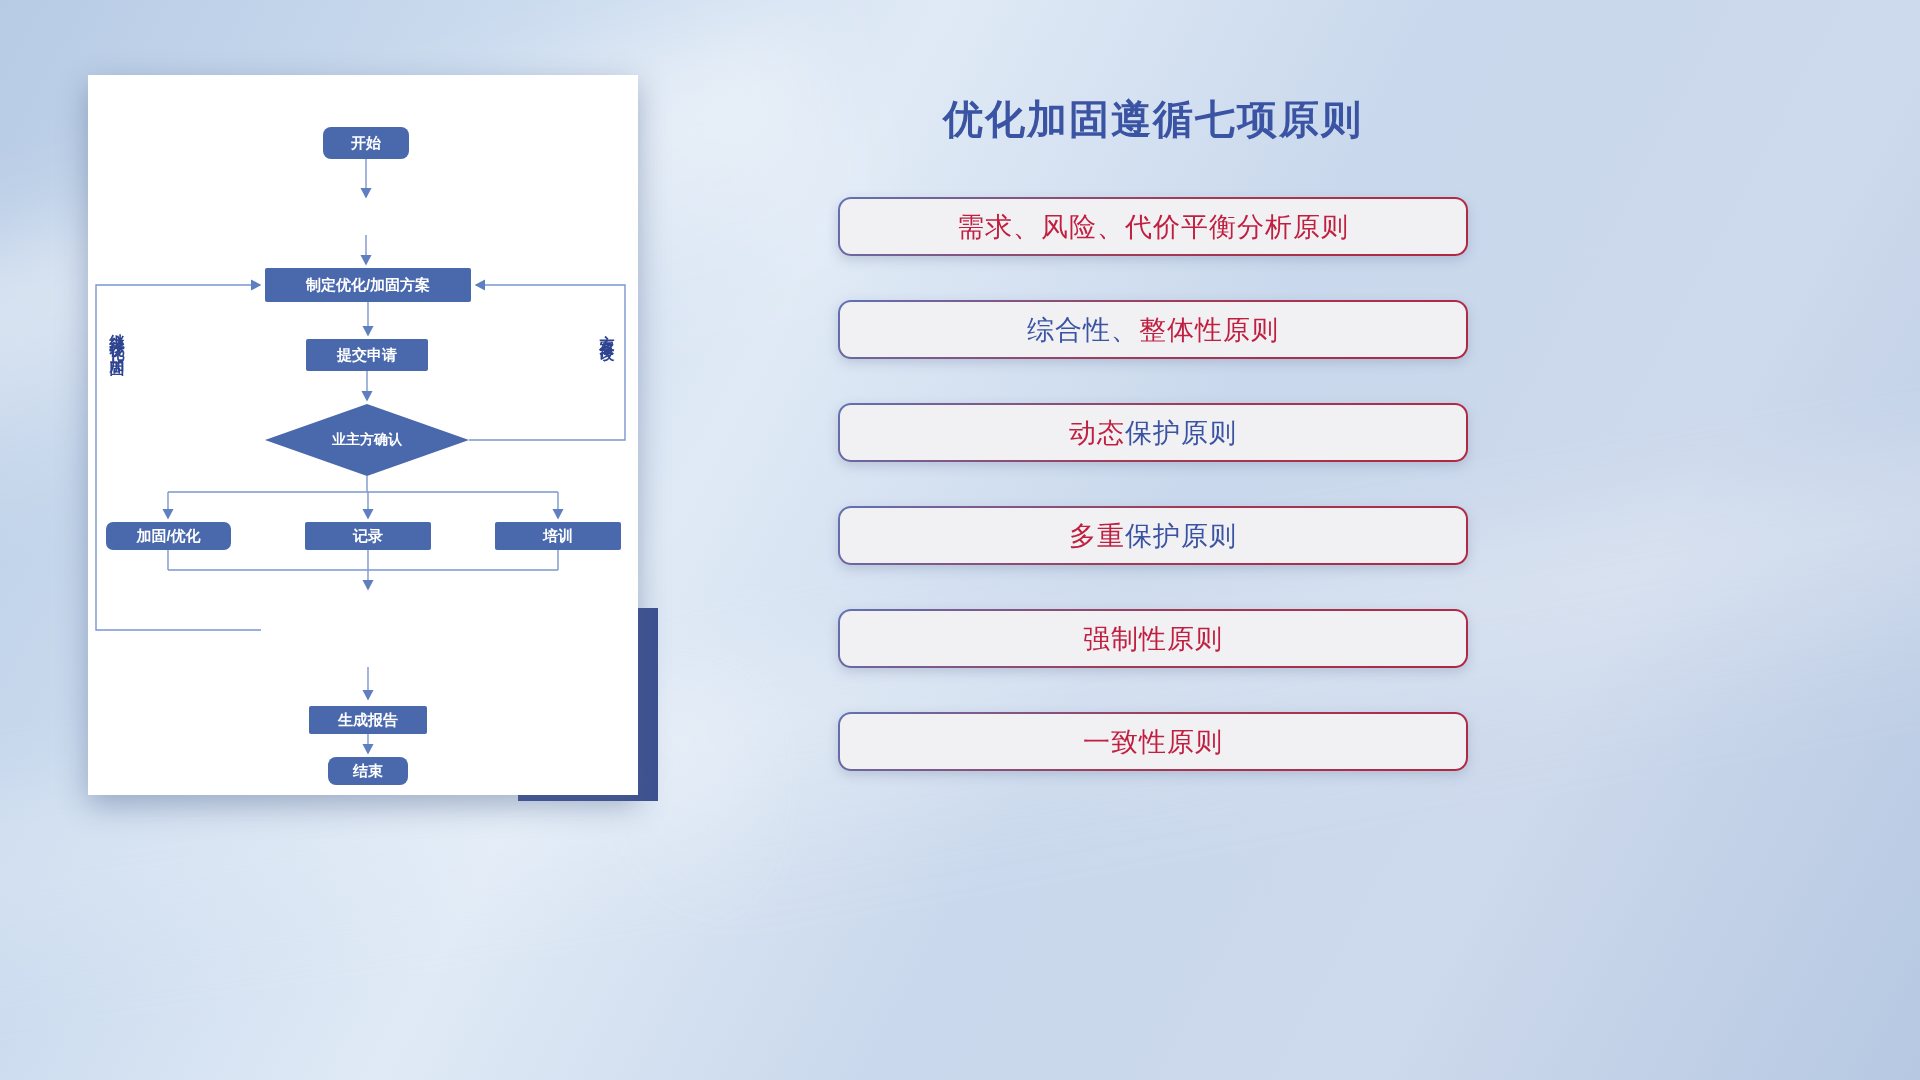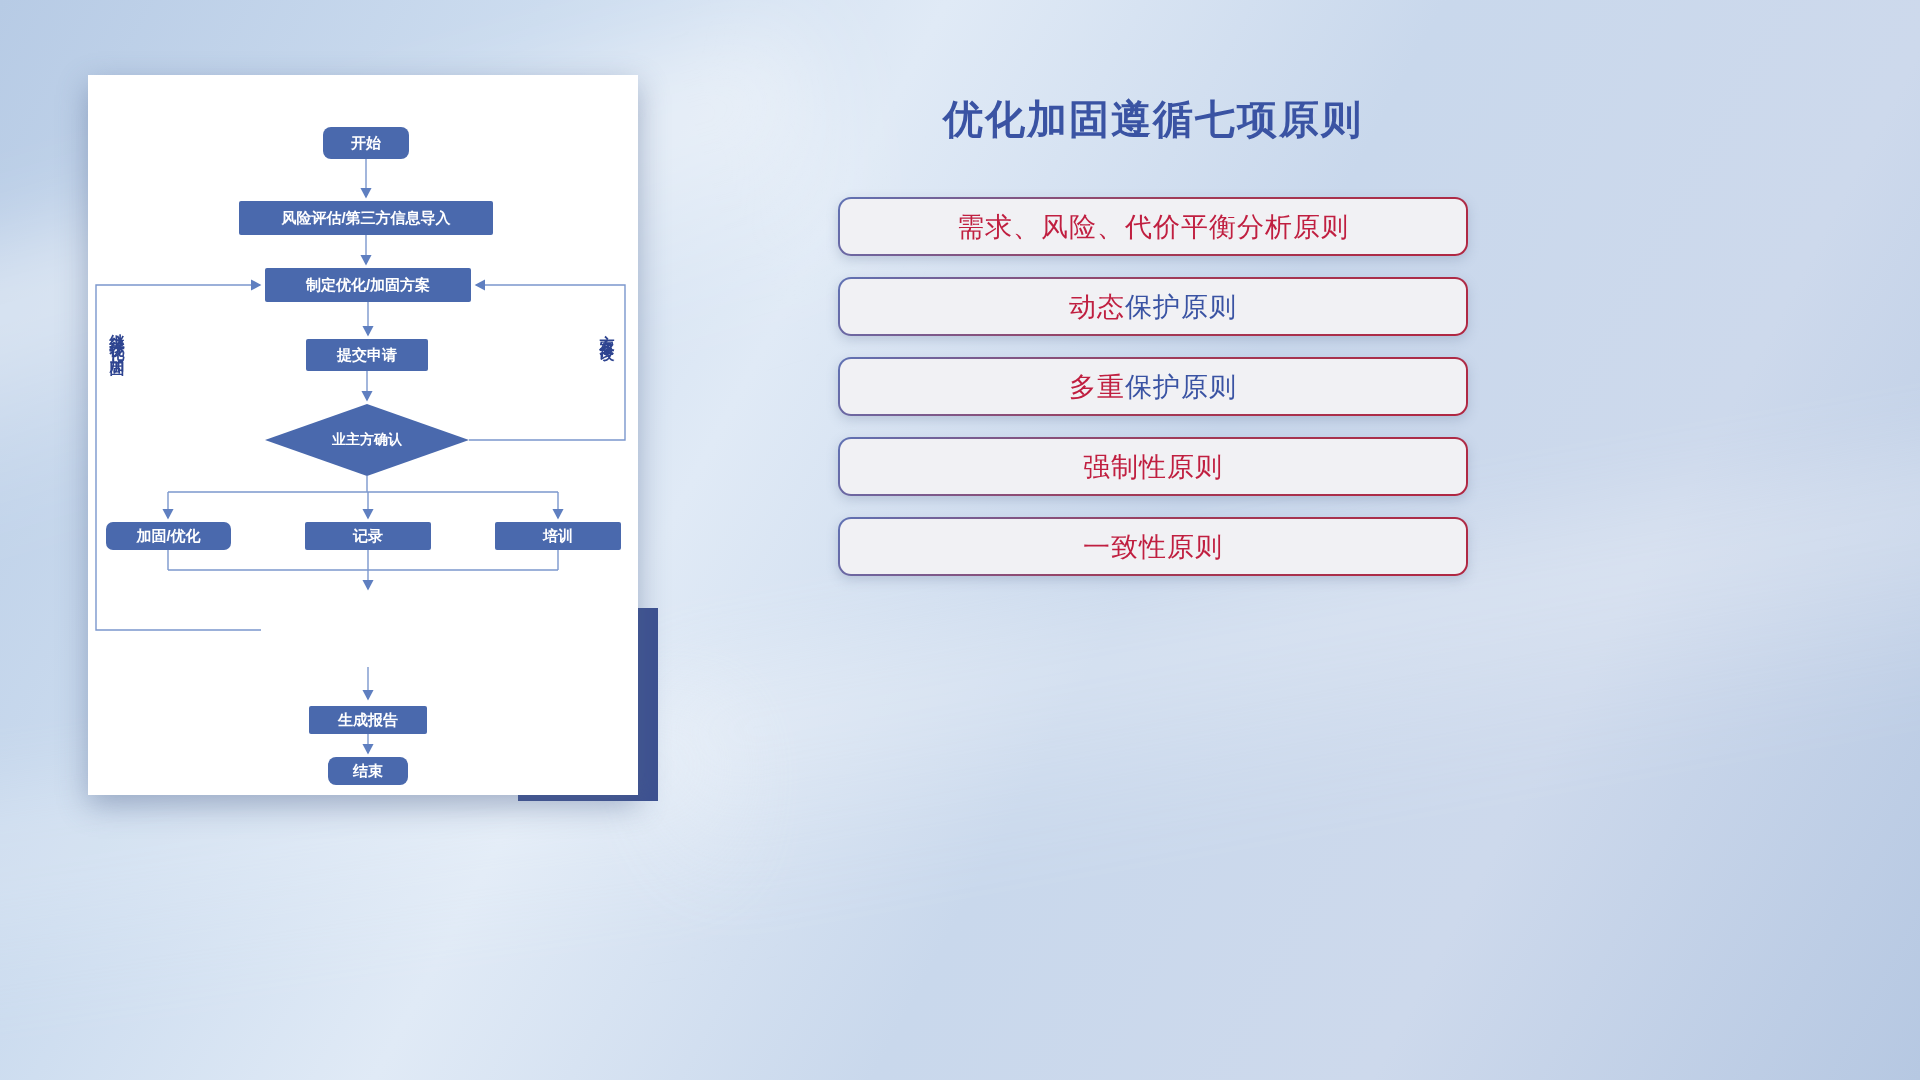--- a/index.html
+++ b/index.html
@@ -73,21 +73,21 @@
   .panel-title {
     position: absolute; left: 788px; top: 92px; width: 730px;
     text-align: center;
     font-size: 40px;
     font-weight: bold;
     color: #3a53a3;
     letter-spacing: 2px;
   }
   .principles {
     position: absolute; left: 838px; top: 197px; width: 630px;
-    display: flex; flex-direction: column; gap: 21px;
+    display: flex; flex-direction: column; gap: 44px;
   }
   .principle {
     height: 59px;
     border-radius: 13px;
     padding: 2px;
     background: linear-gradient(135deg, #5f72b4 0%, #a23a56 50%, #b02742 100%);
     box-shadow: 0 4px 12px rgba(110, 125, 160, .30);
   }
   .principle-inner {
     height: 100%;
@@ -134,40 +134,45 @@
 
       <path d="M280 592 V624" marker-end="url(#arr)"></path>
       <path d="M280 656 V678" marker-end="url(#arr)"></path>
 
       <path d="M173 555 H8 V210 H172" marker-end="url(#arr)"></path>
       <path d="M381 365 H537 V210 H388" marker-end="url(#arr)"></path>
     </g>
   </svg>
 
   <div class="n rounded" id="n-start">开始</div>
-  <div class="n rect" id="n-risk">风险评估/第三方信息导入</div>
   <div class="n rect" id="n-plan">制定优化/加固方案</div>
   <div class="n rect" id="n-submit">提交申请</div>
   <div class="n diamond" id="n-owner">业主方确认</div>
   <div class="n rect" id="n-harden">加固/优化</div>
   <div class="n rect" id="n-record">记录</div>
   <div class="n rect" id="n-train">培训</div>
   <div class="n rect" id="n-report">生成报告</div>
   <div class="n rounded" id="n-end">结束</div>
 
   <div class="vlabel" id="vlabel-left">继续优化/加固</div>
   <div class="vlabel" id="vlabel-right">方案修改</div>
 </div>
 
 <div class="panel-title">优化加固遵循七项原则</div>
 
 <div class="principles">
   <div class="principle">
     <div class="principle-inner">
       <span style="color: rgb(192, 31, 64);">需求、风险、代价平衡分析原则</span>
+    </div>
+  </div>
+  <div class="principle">
+    <div class="principle-inner">
+      <span style="color: rgb(58, 83, 163);">综合性、</span>
+      <span style="color: rgb(192, 31, 64);">整体性原则</span>
     </div>
   </div>
   <div class="principle">
     <div class="principle-inner">
       <span style="color: rgb(192, 31, 64);">动态</span>
       <span style="color: rgb(58, 83, 163);">保护原则</span>
     </div>
   </div>
   <div class="principle">
     <div class="principle-inner">

